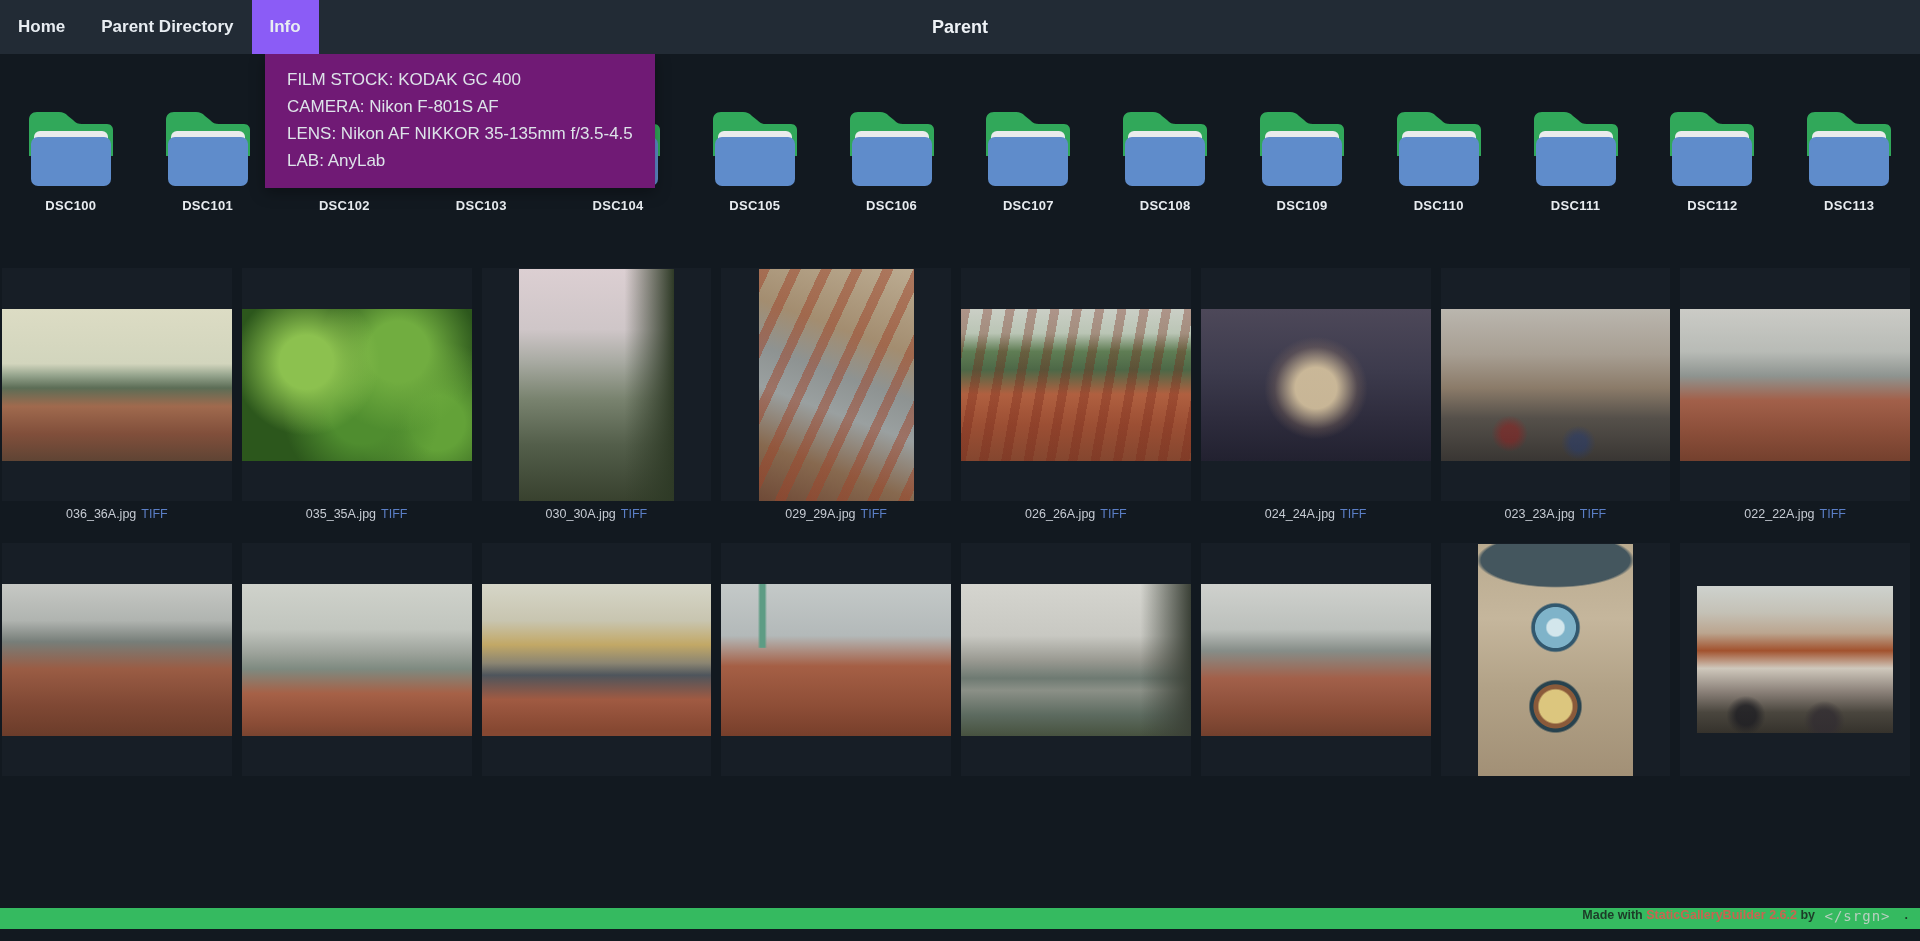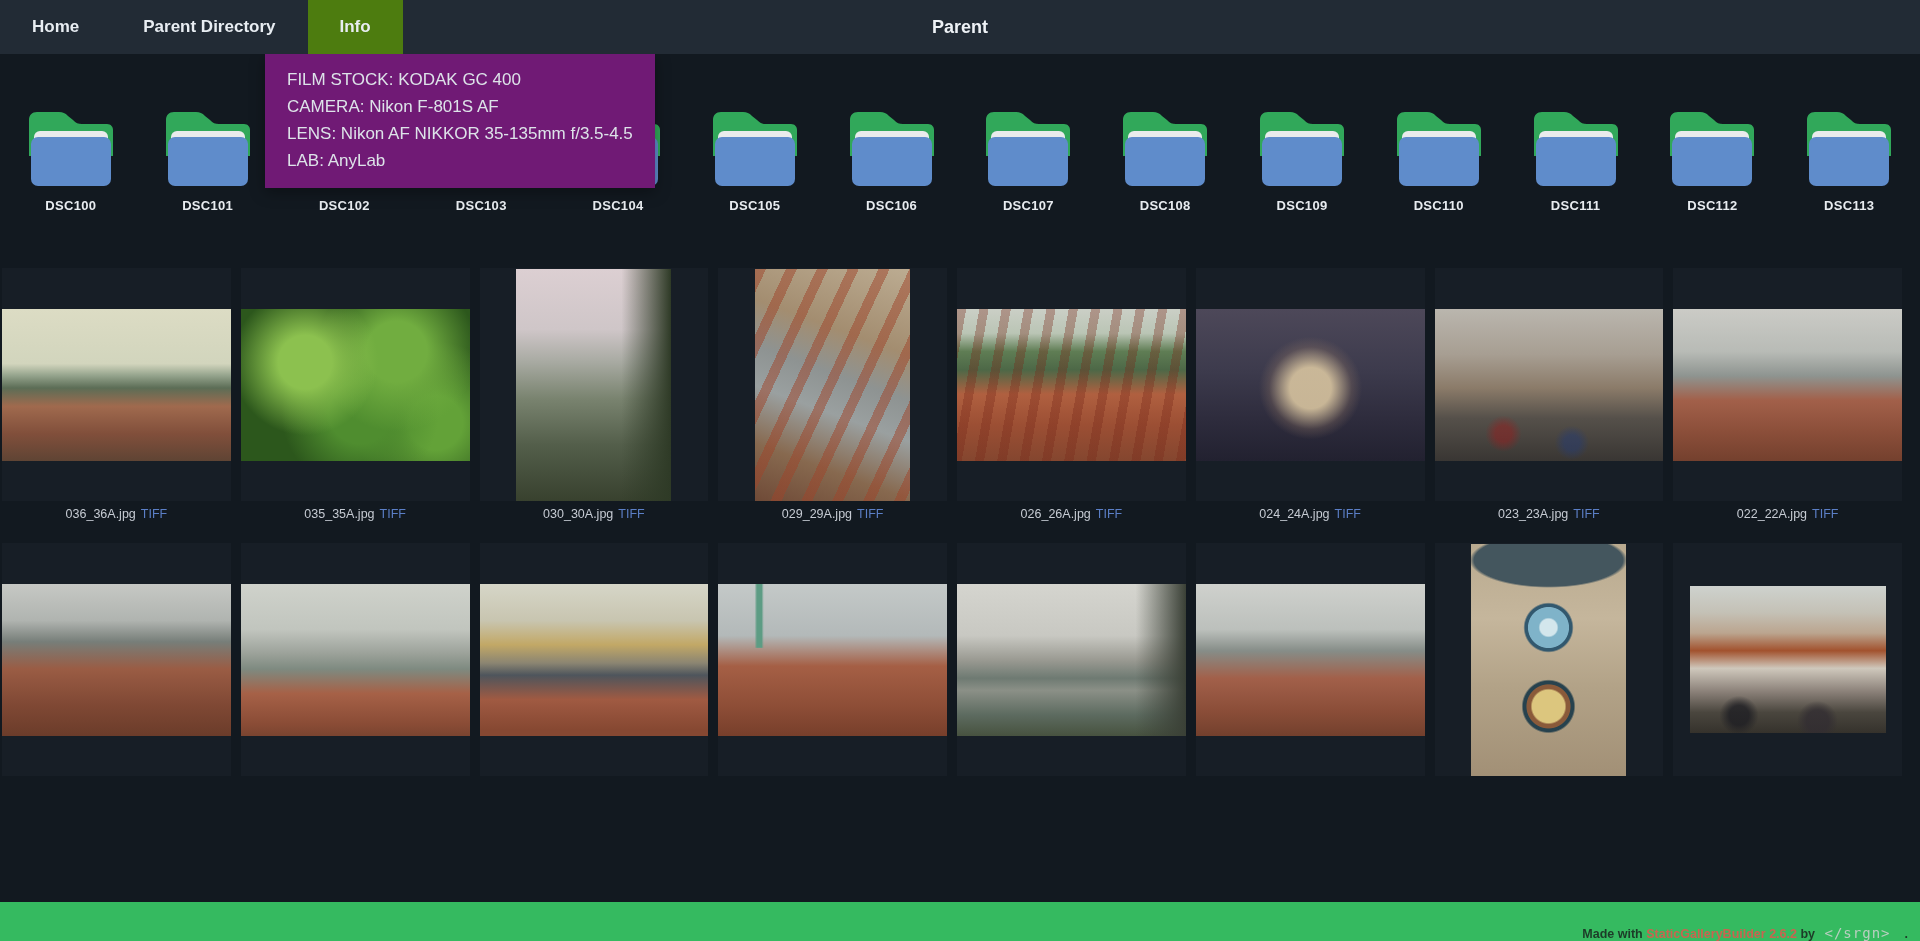--- a/index.html
+++ b/index.html
@@ -15,28 +15,28 @@
     position: relative;
     height: 54px;
     background: var(--navbar-bg, #222b35);
     display: flex;
     align-items: stretch;
     z-index: 40;
   }
   .nav-link {
     display: flex;
     align-items: center;
-    padding: 0 32px;
+    padding: 0 18px;
     color: #e8edf2;
     font-size: 17px;
     font-weight: 600;
     cursor: pointer;
     white-space: nowrap;
   }
-  .nav-link.active { background: #4d7c0f; }
+  .nav-link.active { background: #8b5cf6; }
   .nav-title {
     position: absolute;
     left: 0; right: 0; top: 0; bottom: 0;
     display: flex; align-items: center; justify-content: center;
     color: #eef2f6;
     font-size: 18px;
     font-weight: 700;
     pointer-events: none;
   }
 
@@ -77,21 +77,21 @@
     margin-top: 12px;
     height: 18px;
     font-size: 13px;
     font-weight: 700;
     letter-spacing: 0.3px;
     color: #e8ecf0;
   }
 
   
   .gallery {
-    margin: 52px 16px 0 0;
+    margin: 52px 8px 0 0;
     padding: 0 2px;
     display: grid;
     grid-template-columns: repeat(8, 1fr);
     column-gap: 10px;
     row-gap: 18px;
   }
   .gallery-item { display: flex; flex-direction: column; }
   .cell {
     height: 233px;
     background: #171e26;
@@ -116,27 +116,27 @@
   .caption .tiff {
     color: var(--tiff-link, #5b7fc7);
     margin-left: 5px;
     cursor: pointer;
     text-decoration: none;
   }
 
   
   .footer-bar {
     position: absolute;
-    left: 0; bottom: 0;
+    left: 0; bottom: 12px;
     width: 100%;
-    height: 39px;
+    height: 21px;
     background: var(--footer-green, #35ba60);
     z-index: 50;
     display: flex;
-    align-items: flex-end;
+    align-items: flex-start;
     justify-content: flex-end;
     padding-right: 12px;
     font-size: 12.5px;
     font-weight: 700;
     color: #1d3b28;
     white-space: pre;
   }
   .footer-bar .builder { color: var(--footer-link, #c96450); cursor: pointer; }
   .footer-bar .credit {
     font-family: "DejaVu Sans Mono", monospace;

